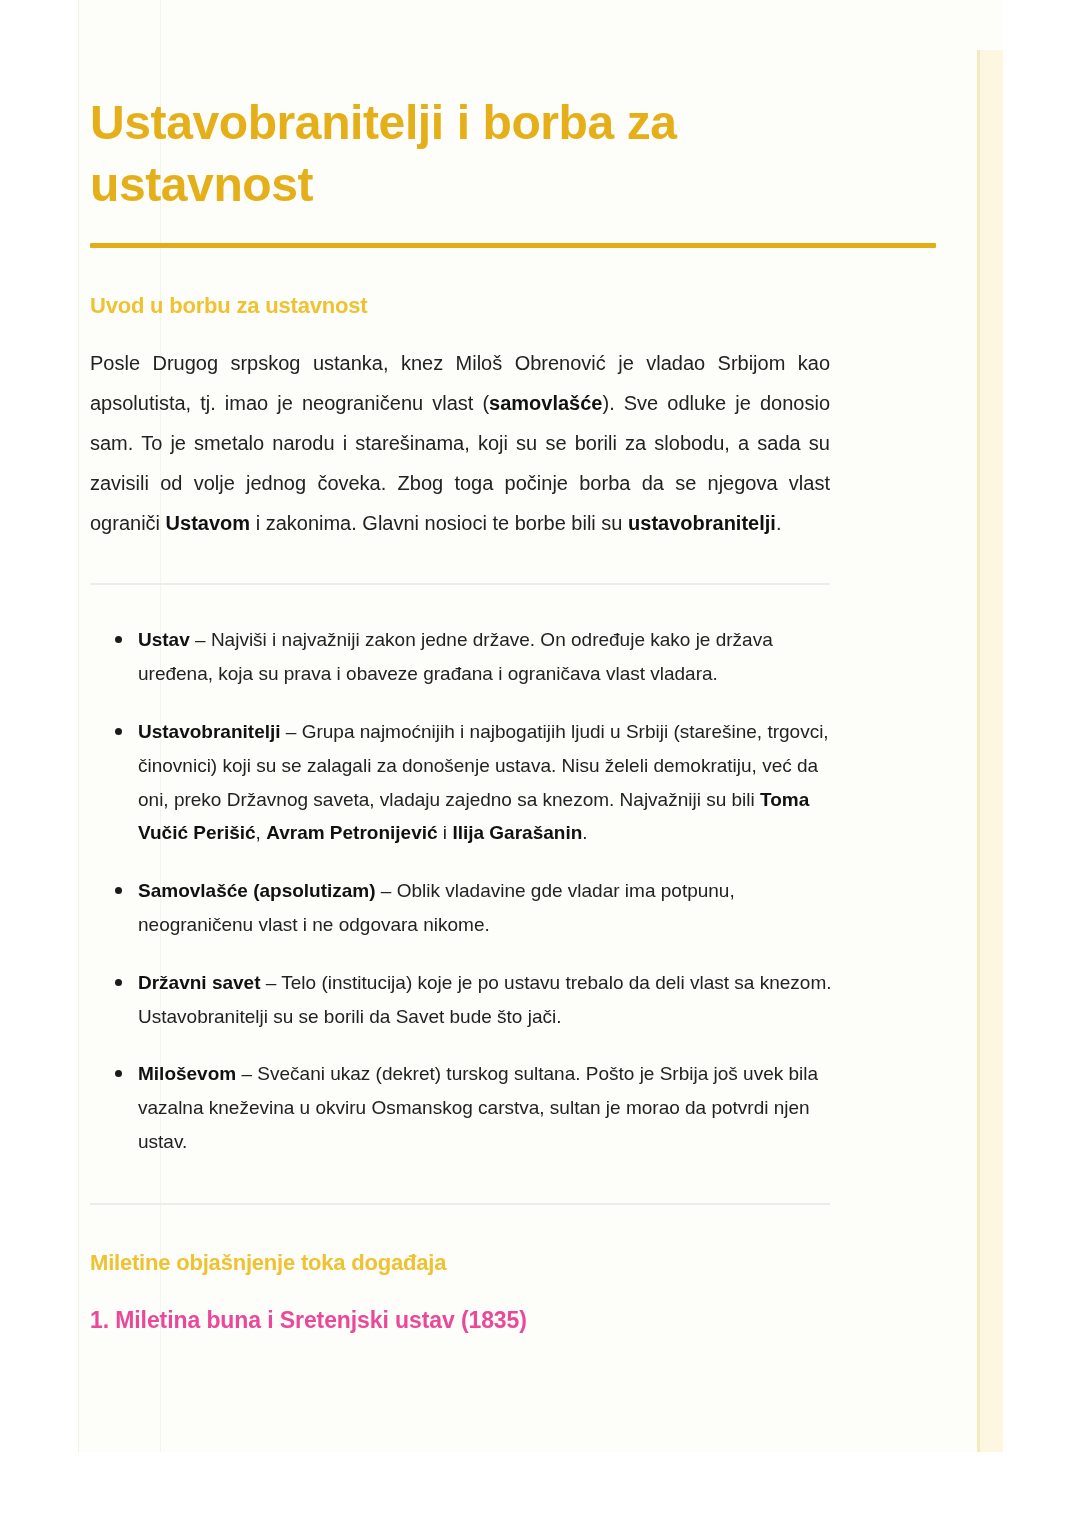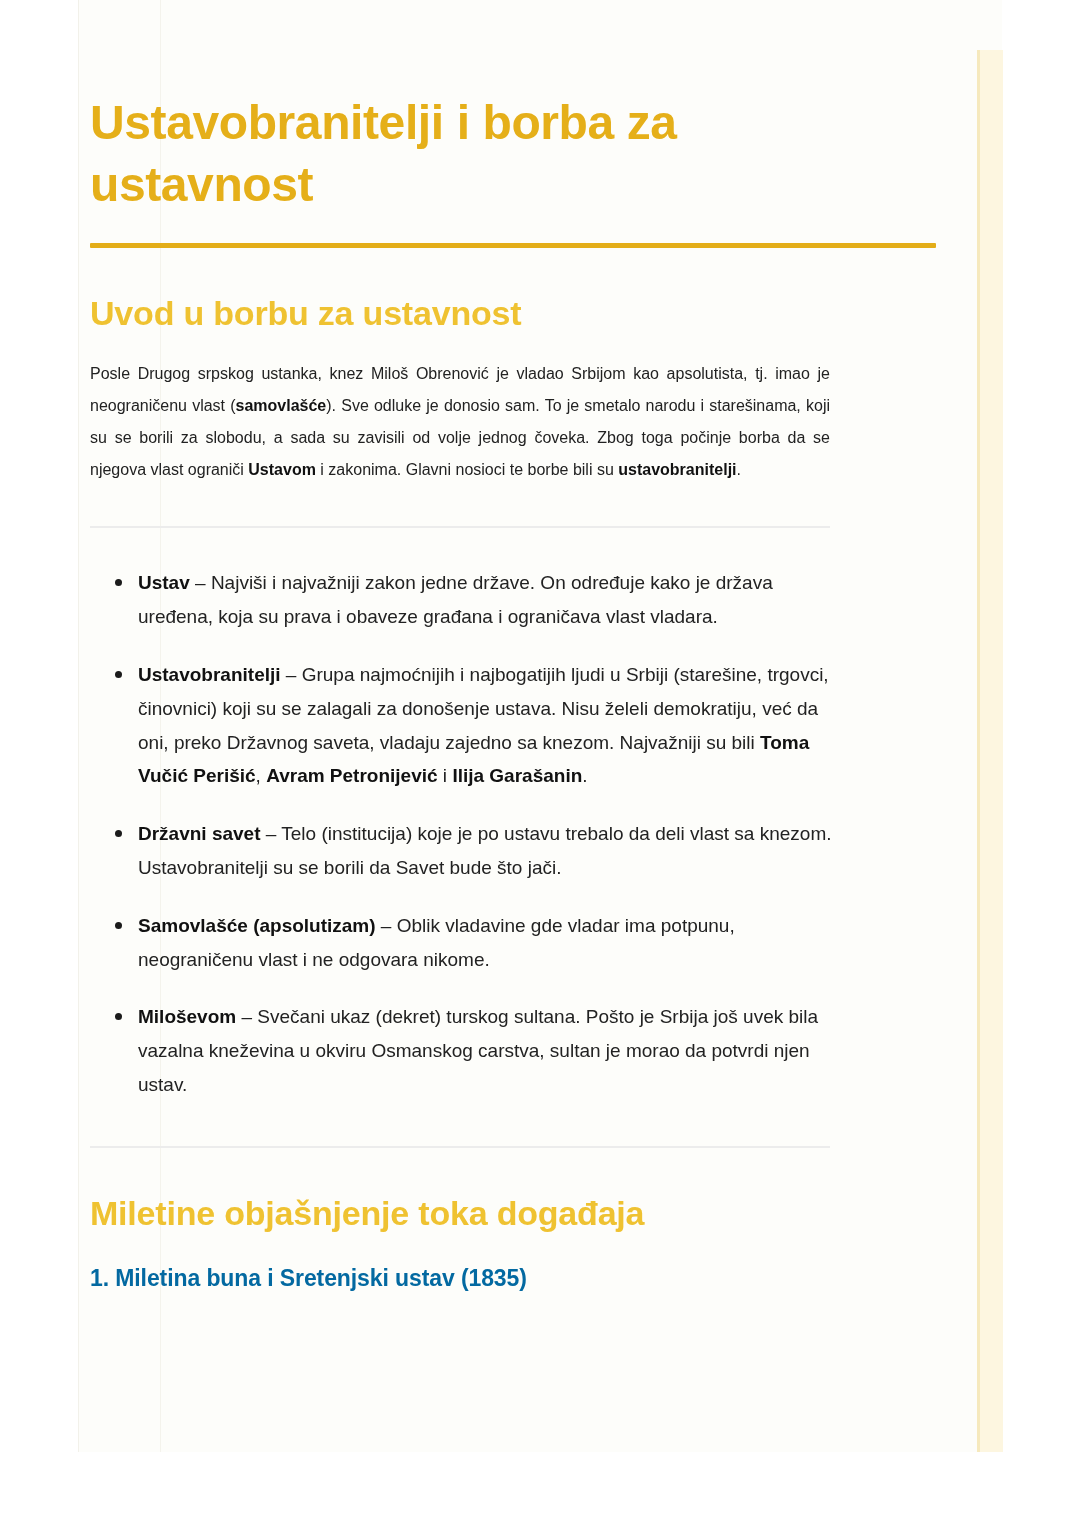--- a/index.html
+++ b/index.html
@@ -87,31 +87,31 @@
     margin-top: 26px;
     width: 846px;
     height: 5px;
     background: #e3ad18;
     border-radius: 1px;
   }
 
   h2.section-title {
     margin: 0;
     padding-top: 44px;
-    font-size: 34px;
+    font-size: 22px;
     line-height: 1.25;
     font-weight: bold;
     letter-spacing: -0.2px;
     color: #efc231;
   }
 
   p.body-text {
     margin: 0;
     padding-top: 24px;
-    font-size: 16px;
+    font-size: 20px;
     line-height: 2.0;
     color: #222222;
     text-align: justify;
     max-width: 740px;
   }
 
   .divider {
     margin-top: 40px;
     width: 740px;
     height: 2px;
@@ -145,21 +145,21 @@
     background: #1b1b1b;
   }
 
   h3.sub-section-title {
     margin: 0;
     padding-top: 30px;
     font-size: 23px;
     line-height: 1.3;
     font-weight: bold;
     letter-spacing: -0.1px;
-    color: #0369a1;
+    color: #ec4899;
   }
 
   b, strong { font-weight: bold; color: #111111; }
 
   .watermark {
     position: absolute;
     left: 893px;
     top: 1482px;
     font-size: 13px;
     letter-spacing: 0.3px;
@@ -194,28 +194,28 @@
 
       <li>
         <span class="bullet-dot"></span><b>Ustav</b><span> – </span><span>Najviši i najvažniji zakon jedne države. On određuje kako je država uređena, koja su prava i obaveze građana i ograničava vlast vladara.</span>
       </li>
 
       <li>
         <span class="bullet-dot"></span><b>Ustavobranitelji</b><span> – </span><span>Grupa najmoćnijih i najbogatijih ljudi u Srbiji (starešine, trgovci, činovnici) koji su se zalagali za donošenje ustava. Nisu želeli demokratiju, već da oni, preko Državnog saveta, vladaju zajedno sa knezom. Najvažniji su bili </span><b>Toma Vučić Perišić</b><span>, </span><b>Avram Petronijević</b><span> i </span><b>Ilija Garašanin</b><span>.</span>
       </li>
 
       <li>
+        <span class="bullet-dot"></span><b>Samovlašće (apsolutizam)</b><span> – </span><span>Oblik vladavine gde vladar ima potpunu, neograničenu vlast i ne odgovara nikome.</span>
+      </li>
+
+      <li>
         <span class="bullet-dot"></span><b>Državni savet</b><span> – </span><span>Telo (institucija) koje je po ustavu trebalo da deli vlast sa knezom. Ustavobranitelji su se borili da Savet bude što jači.</span>
       </li>
 
       <li>
-        <span class="bullet-dot"></span><b>Samovlašće (apsolutizam)</b><span> – </span><span>Oblik vladavine gde vladar ima potpunu, neograničenu vlast i ne odgovara nikome.</span>
-      </li>
-
-      <li>
         <span class="bullet-dot"></span><b>Miloševom</b><span> – </span><span>Svečani ukaz (dekret) turskog sultana. Pošto je Srbija još uvek bila vazalna kneževina u okviru Osmanskog carstva, sultan je morao da potvrdi njen ustav.</span>
       </li>
 
     </ul>
 
     <div class="divider pre-detail"></div>
 
     <h2 class="section-title">Miletine objašnjenje toka događaja</h2>
 
     <h3 class="sub-section-title">1. Miletina buna i Sretenjski ustav (1835)</h3>

